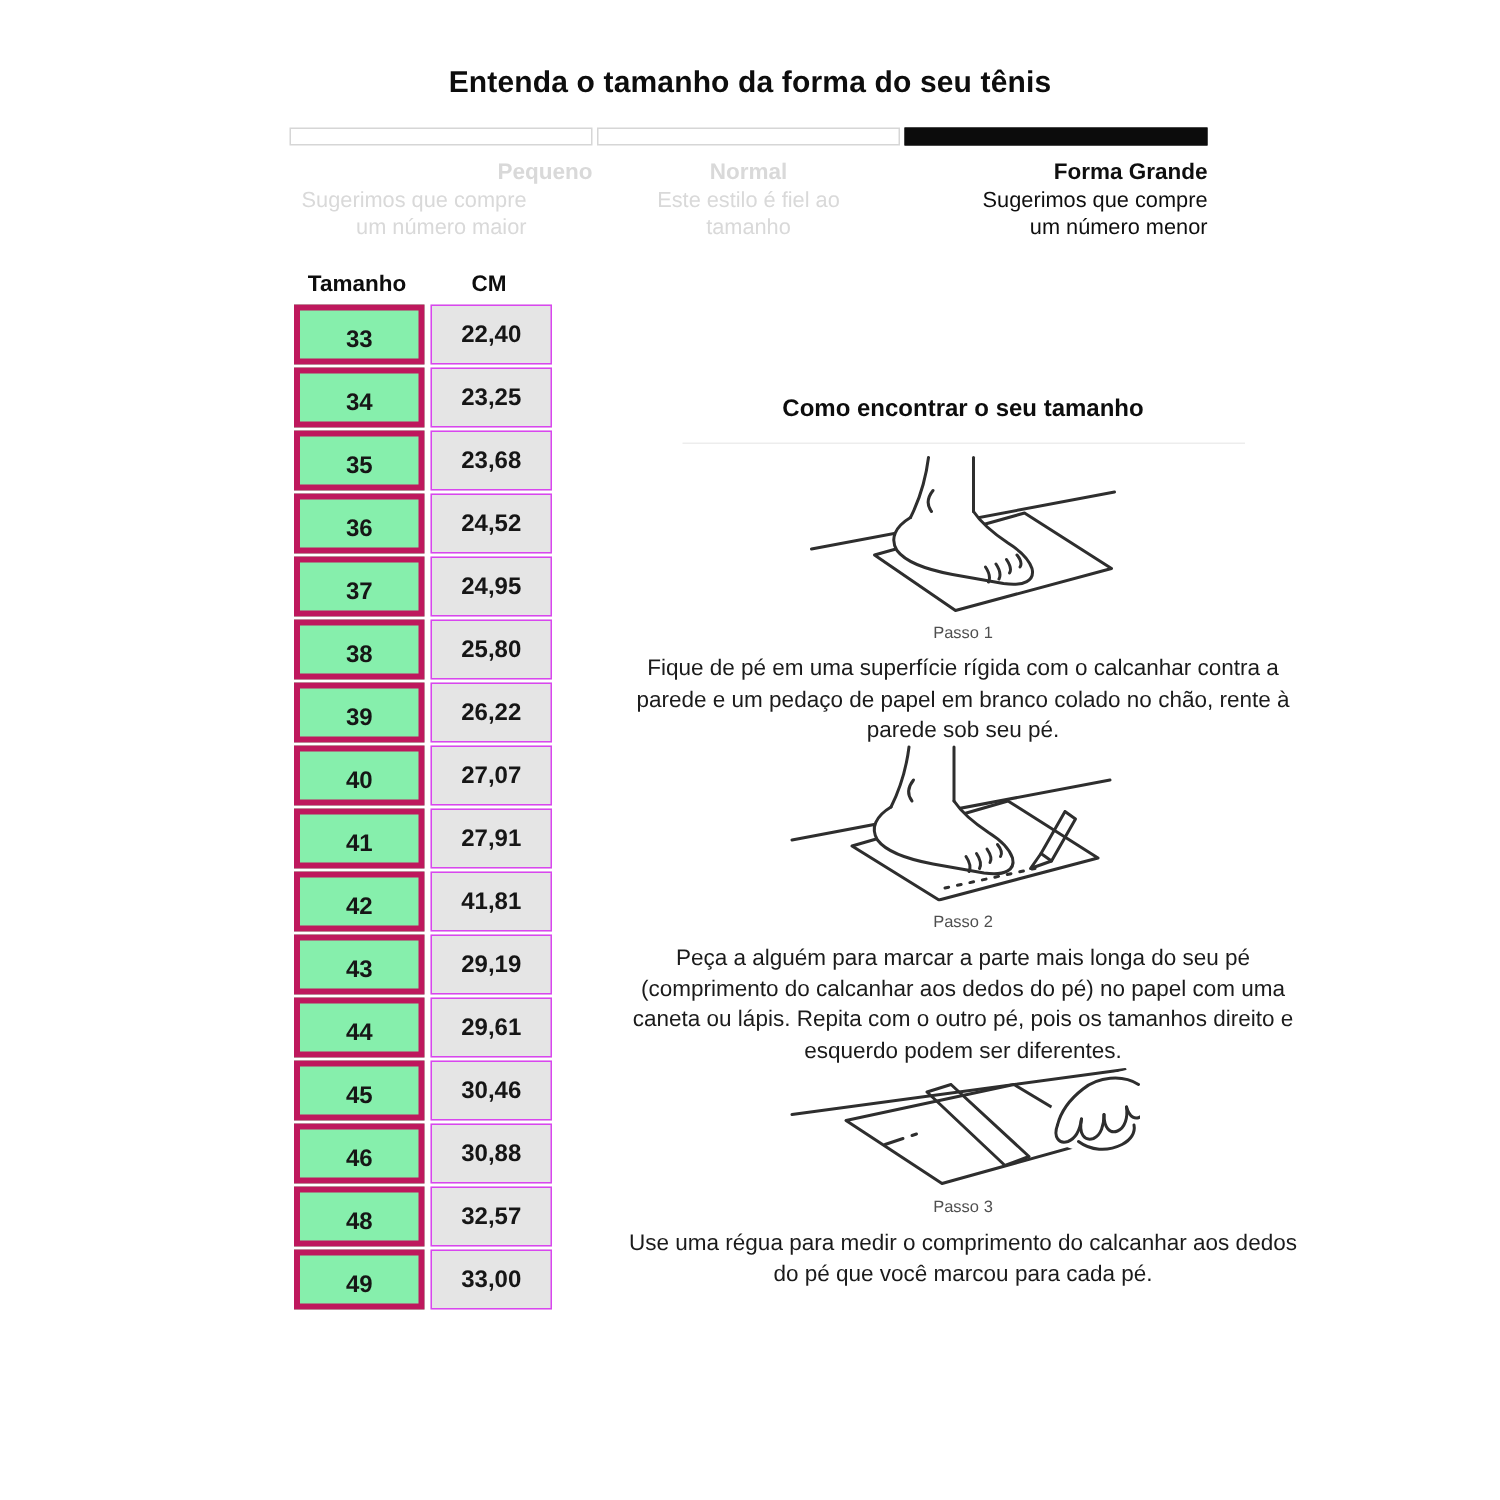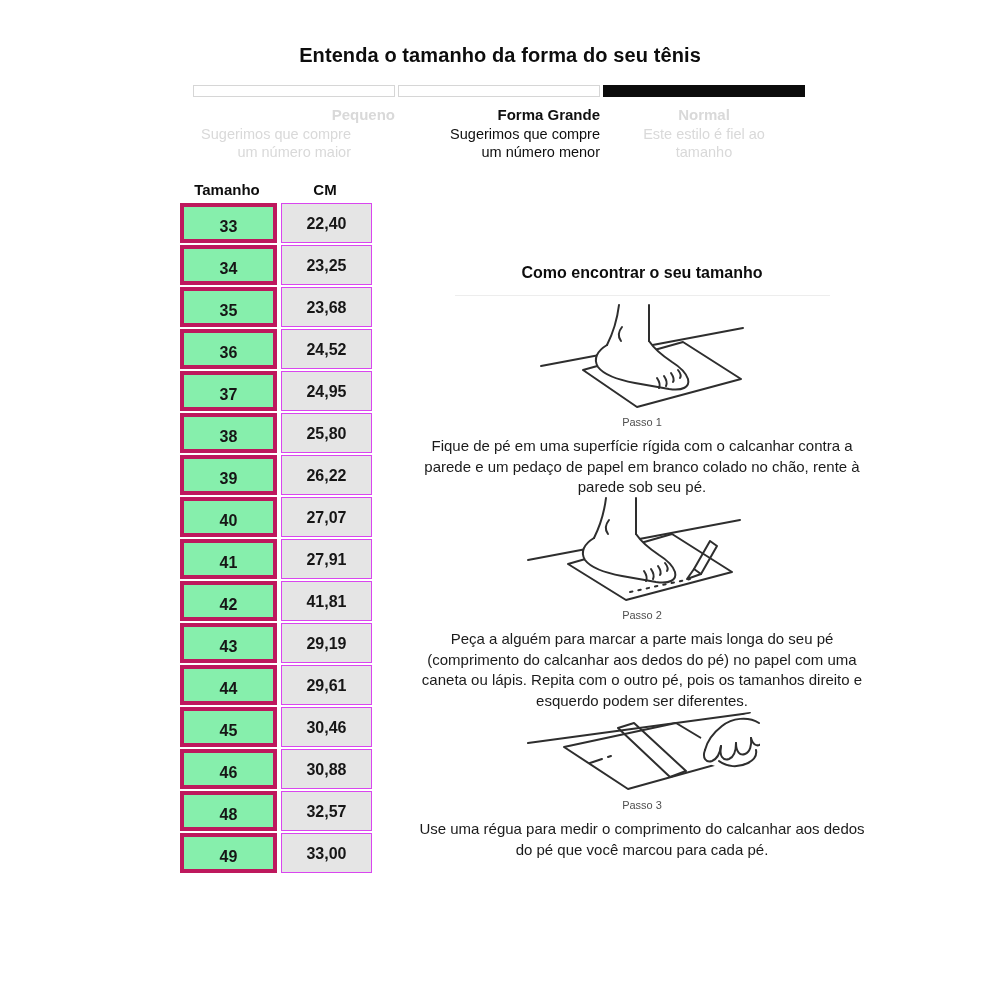--- a/index.html
+++ b/index.html
@@ -20,21 +20,21 @@
   .scale-label{flex:1;color:#d9d9d9;font-size:14.5px;line-height:18.5px;text-align:right;}
   .scale-label .seg-title{display:block;font-weight:700;font-size:15px;}
   .scale-label .seg-desc{display:block;}
   .scale-label.c1 .seg-desc{max-width:158px;}
   .scale-label.c2{text-align:center;}
   .scale-label.c2 .seg-desc{max-width:160px;margin:0 auto;}
   .scale-label.c3{text-align:right;}
   .scale-label.c3 .seg-desc{max-width:158px;margin-left:auto;}
   .scale-label.active{color:#0f0f0f;}
   
-  .size-table{position:absolute;left:180px;top:181px;width:192px;}
+  .size-table{position:absolute;left:196px;top:181px;width:172px;}
   .thead{display:flex;gap:4px;margin-bottom:5px;}
   .th{flex:1;text-align:center;font-weight:700;font-size:15px;color:#0d0d0d;}
   .trow{display:flex;gap:4px;margin-bottom:2px;}
   .cell{
     flex:1;height:40px;line-height:40px;text-align:center;
     font-weight:700;font-size:16px;color:#161616;box-sizing:border-box;
   }
   .cell.size{background:#86efac;border:4px solid #be185d;}
   .cell.cm{background:#e5e5e5;border:1px solid #d946ef;}
   
@@ -63,27 +63,27 @@
   <div class="seg"></div>
   <div class="seg"></div>
   <div class="seg active"></div>
 </div>
 
 <div class="scale-labels">
   <div class="scale-label c1">
     <span class="seg-title">Pequeno</span>
     <span class="seg-desc">Sugerimos que compre um número maior</span>
   </div>
+  <div class="scale-label c2">
+    <span class="seg-title">Normal</span>
+    <span class="seg-desc">Este estilo é fiel ao tamanho</span>
+  </div>
   <div class="scale-label c3 active">
     <span class="seg-title">Forma Grande</span>
     <span class="seg-desc">Sugerimos que compre um número menor</span>
-  </div>
-  <div class="scale-label c2">
-    <span class="seg-title">Normal</span>
-    <span class="seg-desc">Este estilo é fiel ao tamanho</span>
   </div>
 </div>
 
 <div class="size-table">
   <div class="thead">
     <div class="th">Tamanho</div>
     <div class="th">CM</div>
   </div>
   <div id="table-body">
   <div class="trow">

